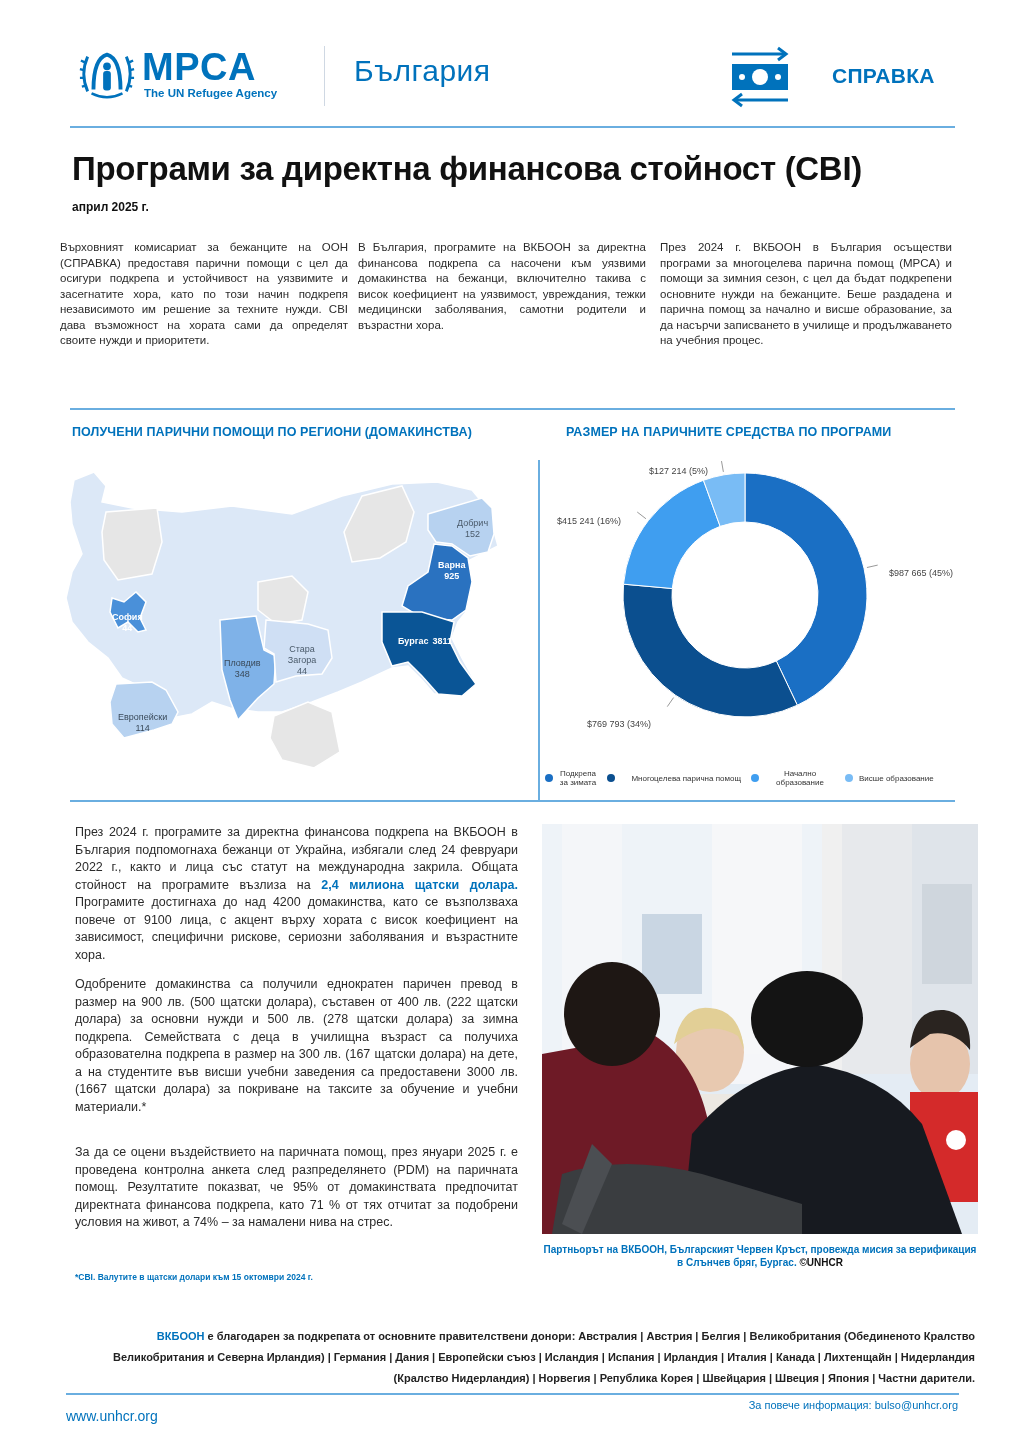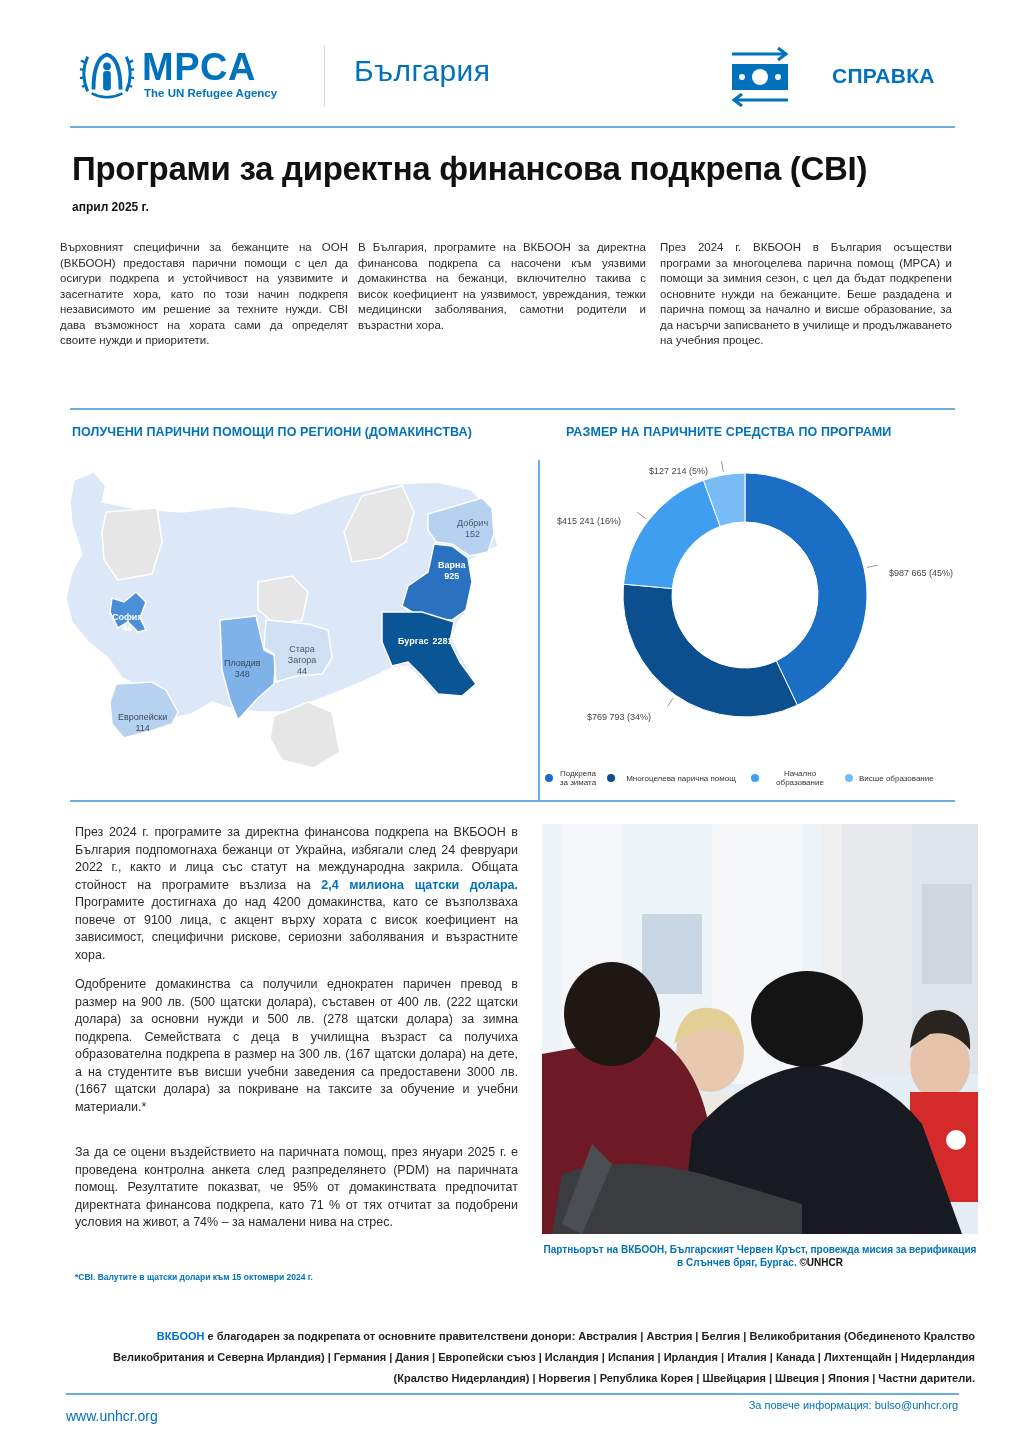--- a/index.html
+++ b/index.html
@@ -83,24 +83,24 @@
     <circle cx="32" cy="31" r="8" fill="#fff"></circle>
     <circle cx="14" cy="31" r="3" fill="#fff"></circle>
     <circle cx="50" cy="31" r="3" fill="#fff"></circle>
     <line x1="6" y1="54" x2="60" y2="54" stroke="#0072bc" stroke-width="3"></line>
     <polyline points="14,48 6,54 14,60" stroke="#0072bc" stroke-width="3" fill="none"></polyline>
   </svg>
   <div class="doc-type">СПРАВКА</div>
 </div>
 <div class="header-rule"></div>
 
-<h1 class="title">Програми за директна финансова подкрепа (CBI)</h1>
+<h1 class="title">Програми за директна финансова стойност (CBI)</h1>
 <div class="date">април 2025 г.</div>
 
-<p class="intro c1">Върховният специфични за бежанците на ООН (ВКБООН) предоставя парични помощи с цел да осигури подкрепа и устойчивост на уязвимите и засегнатите хора, като по този начин подкрепя независимото им решение за техните нужди. CBI дава възможност на хората сами да определят своите нужди и приоритети.</p>
+<p class="intro c1">Върховният комисариат за бежанците на ООН (СПРАВКА) предоставя парични помощи с цел да осигури подкрепа и устойчивост на уязвимите и засегнатите хора, като по този начин подкрепя независимото им решение за техните нужди. CBI дава възможност на хората сами да определят своите нужди и приоритети.</p>
 <p class="intro c2">В България, програмите на ВКБООН за директна финансова подкрепа са насочени към уязвими домакинства на бежанци, включително такива с висок коефициент на уязвимост, увреждания, тежки медицински заболявания, самотни родители и възрастни хора.</p>
 <p class="intro c3">През 2024 г. ВКБООН в България осъществи програми за многоцелева парична помощ (MPCA) и помощи за зимния сезон, с цел да бъдат подкрепени основните нужди на бежанците. Беше раздадена и парична помощ за начално и висше образование, за да насърчи записването в училище и продължаването на учебния процес.</p>
 
 <div class="section-rule" style="left:70px; top:408px; width:885px;"></div>
 
 <div class="sec-title" style="left:72px;">ПОЛУЧЕНИ ПАРИЧНИ ПОМОЩИ ПО РЕГИОНИ (ДОМАКИНСТВА)</div>
 <div class="map">
   <svg width="470" height="320" viewBox="0 0 470 320">
 
     <path fill="#dce8f7" stroke="#ffffff" stroke-width="1.5" d="M12 18 L32 10 L44 24 L40 40 L70 46 L120 50 L170 44 L230 52 L280 34 L330 22 L375 20 L410 28 L420 40 L430 62 L436 84 L420 92 L404 100 L400 132 L404 150 L396 160 L390 176 L400 196 L410 214 L412 226 L392 232 L372 232 L360 218 L346 204 L330 206 L300 220 L276 230 L250 240 L220 250 L196 250 L168 246 L150 240 L130 252 L110 256 L90 248 L82 226 L60 216 L46 196 L26 180 L10 160 L4 136 L10 110 L20 92 L10 62 L8 40 Z"></path>
@@ -127,21 +127,21 @@
   <div class="map-label" style="left:395px; top:56px; color:#4a5a6a;">
     <div>Добрич</div>
       <div>152</div>
   </div>
   <div class="map-label" style="left:376px; top:98px; color:#fff; font-weight:700;">
     <div>Варна</div>
       <div>925</div>
   </div>
   <div class="map-label" style="left:336px; top:174px; color:#fff; font-weight:700; display:flex; gap:4px;">
     <span>Бургас</span>
-      <span>2281</span>
+      <span>3811</span>
   </div>
   <div class="map-label" style="left:50px; top:150px; color:#fff; font-weight:700;">
     <div>София</div>
       <div>44</div>
   </div>
   <div class="map-label" style="left:162px; top:196px; color:#3a4a5a;">
     <div>Пловдив</div>
       <div>348</div>
   </div>
   <div class="map-label" style="left:218px; top:182px; width:44px; color:#4a5a6a;">
@@ -163,30 +163,30 @@
       <path d="M252.3360657503606 255.20406626696644 A122 122 0 0 1 78.48124795853013 134.17443293477137 L127.28795984403853 138.5224065921173 A73 73 0 0 0 231.3158426211174 210.94177735646355 Z" fill="#0b4f8f" stroke="#ffffff" stroke-width="1"></path>
       <line x1="128.58228735603586" y1="247.58903606479674" x2="122.29752864336703" y2="256.61687123849885" stroke="#999" stroke-width="1"></line>
       <path d="M78.48124795853013 134.17443293477137 A122 122 0 0 1 158.4486494111805 30.29391792827633 L175.13730661488668 76.36439351446042 A73 73 0 0 0 127.28795984403853 138.5224065921173 Z" fill="#3f9ef0" stroke="#ffffff" stroke-width="1"></path>
       <line x1="100.94933927554028" y1="68.7506287891633" x2="92.23288113178783" y2="62.04068412260966" stroke="#999" stroke-width="1"></line>
       <path d="M158.4486494111805 30.29391792827633 A122 122 0 0 1 199.99999999999997 23 L200 72 A73 73 0 0 0 175.13730661488668 76.36439351446042 Z" fill="#79bcf5" stroke="#ffffff" stroke-width="1"></path>
       <line x1="178.3879712806489" y1="21.88249428032607" x2="176.48611275334602" y2="11.048153776994752" stroke="#999" stroke-width="1"></line>
     </svg>
   <div class="donut-label" style="left:104px; top:16px;">$127 214 (5%)</div>
   <div class="donut-label" style="left:12px; top:66px;">$415 241 (16%)</div>
   <div class="donut-label" style="left:344px; top:118px;">$987 665 (45%)</div>
-  <div class="donut-label" style="left:42px; top:262px;">$769 793 (34%)</div>
+  <div class="donut-label" style="left:42px; top:269px;">$769 793 (34%)</div>
 </div>
 <div class="legend">
   <div class="legend-item">
     <span class="legend-dot" style="background:#1a6fc4;"></span>
     <span class="legend-text" style="width:38px;">Подкрепа за зимата</span>
   </div>
   <div class="legend-item">
     <span class="legend-dot" style="background:#0b4f8f;"></span>
-    <span class="legend-text" style="width:120px;">Многоцелева парична помощ</span>
+    <span class="legend-text" style="width:120px;text-align:right;">Многоцелева парична помощ</span>
   </div>
   <div class="legend-item">
     <span class="legend-dot" style="background:#3f9ef0;"></span>
     <span class="legend-text" style="width:70px;">Начално образование</span>
   </div>
   <div class="legend-item">
     <span class="legend-dot" style="background:#79bcf5;"></span>
     <span class="legend-text">Висше образование</span>
   </div>
 </div>

